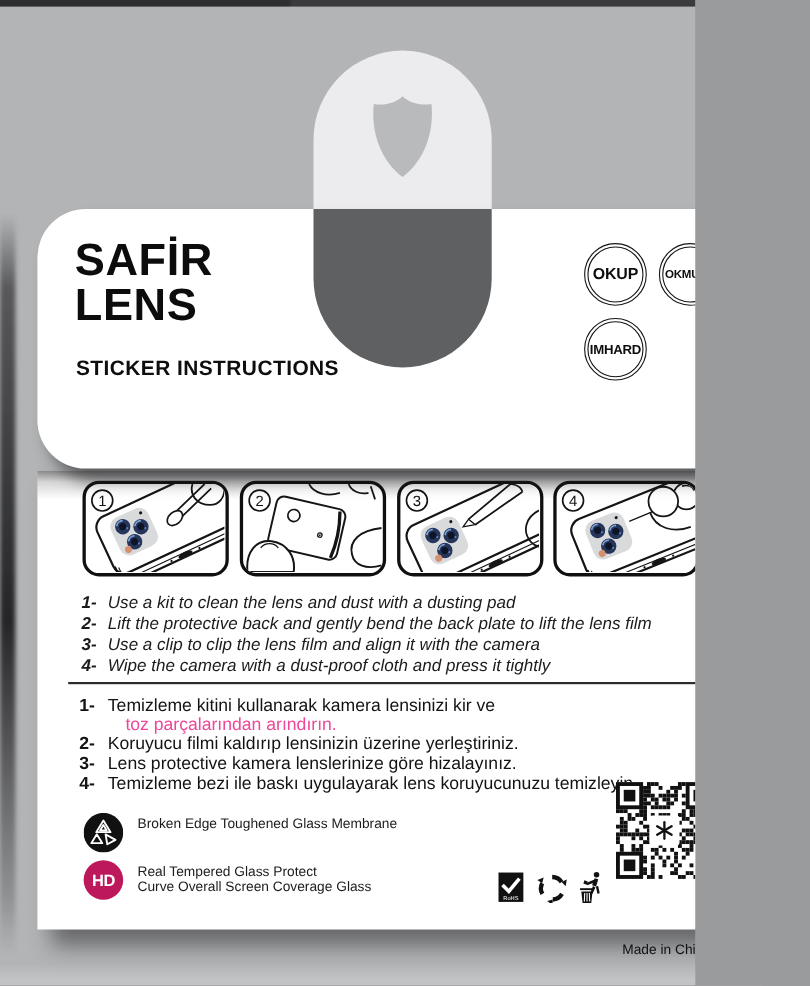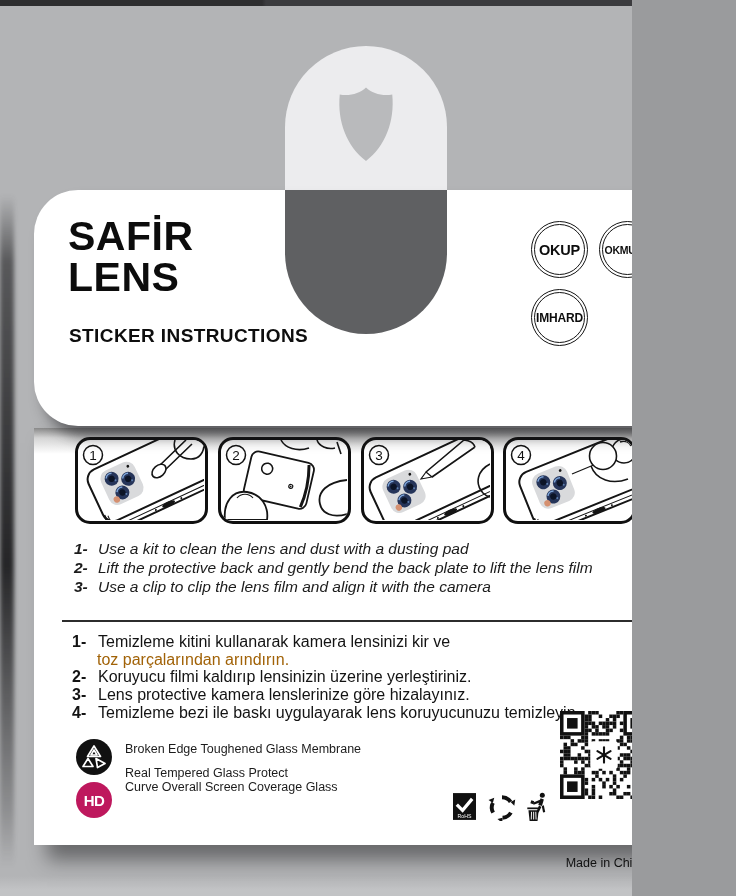--- a/index.html
+++ b/index.html
@@ -43,21 +43,21 @@
   .frame{position:absolute;top:9px;width:133px;height:87px;border:3.5px solid #101010;
          border-radius:15px;background:#fff;box-sizing:border-box;overflow:hidden;}
   .frame svg{display:block;}
   .f1{left:41px;} .f2{left:184px;} .f3{left:327px;} .f4{left:469px;}
   .en-row{position:absolute;left:40px;white-space:nowrap;font-style:italic;
           font-size:15.5px;color:#1b1b1b;}
   .en-row .n{display:inline-block;width:24px;font-weight:700;}
   .divider{position:absolute;left:28px;top:192px;width:620px;height:2px;background:#2c2c2c;}
   .tr-row{position:absolute;left:38px;white-space:nowrap;font-size:16px;color:#131313;}
   .tr-row .n{display:inline-block;width:26px;font-weight:700;}
-  .tr-cont{position:absolute;left:63px;white-space:nowrap;font-size:16px;color:#a16207;}
+  .tr-cont{position:absolute;left:80px;white-space:nowrap;font-size:16px;color:#ec4899;}
   .feat-icon{position:absolute;left:42px;width:36px;height:36px;}
   .hd-circle{border-radius:50%;background:#be185d;color:#fff;display:flex;align-items:center;
           justify-content:center;font-weight:800;font-size:15px;letter-spacing:-.5px;}
   .feat-text{position:absolute;left:91px;font-size:12.5px;line-height:13.5px;color:#1c1c1c;}
   .cert{position:absolute;display:block;}
   .made-in{position:absolute;left:524px;top:380px;width:96px;text-align:center;
           font-size:12.5px;color:#111;margin-top:48px;}
   .qr{position:absolute;left:526px;top:283px;width:88px;height:88px;}
 </style>
 </head>
@@ -181,20 +181,21 @@
           <path d="M114,2 C119,0 124,2 125,6"></path>
         </g>
         <circle cx="15" cy="15" r="9.5" fill="#fff" stroke="#131313" stroke-width="1.5"></circle>
         <text x="15" y="20" font-size="13.5" text-anchor="middle" fill="#131313">4</text>
       </svg>
     </div>
 
     <div class="en-row" style="top:112px"><span class="n">1-</span><span>Use a kit to clean the lens and dust with a dusting pad</span></div>
     <div class="en-row" style="top:131px"><span class="n">2-</span><span>Lift the protective back and gently bend the back plate to lift the lens film</span></div>
     <div class="en-row" style="top:150px"><span class="n">3-</span><span>Use a clip to clip the lens film and align it with the camera</span></div>
+    <div class="en-row" style="top:169px"><span class="n">4-</span><span>Wipe the camera with a dust-proof cloth and press it tightly</span></div>
 
     <div class="divider"></div>
 
     <div class="tr-row" style="top:205px"><span class="n">1-</span><span>Temizleme kitini kullanarak kamera lensinizi kir ve</span></div>
     <div class="tr-cont" style="top:223px">toz parçalarından arındırın.</div>
     <div class="tr-row" style="top:240px"><span class="n">2-</span><span>Koruyucu filmi kaldırıp lensinizin üzerine yerleştiriniz.</span></div>
     <div class="tr-row" style="top:258px"><span class="n">3-</span><span>Lens protective kamera lenslerinize göre hizalayınız.</span></div>
     <div class="tr-row" style="top:276px"><span class="n">4-</span><span>Temizleme bezi ile baskı uygulayarak lens koruyucunuzu temizleyin.</span></div>
 
     <svg class="feat-icon" style="top:311px" viewBox="0 0 36 36">
@@ -206,21 +207,21 @@
         <path d="M20,19.5 L29,24.5 L21.5,28.5 Z"></path>
       </g>
     </svg>
     <div class="feat-text" style="top:315px">
       <div>Broken Edge Toughened Glass Membrane</div>
     </div>
 
     <div class="feat-icon hd-circle" style="top:354px">
         <span>HD</span>
       </div>
-    <div class="feat-text" style="top:339px">
+    <div class="feat-text" style="top:358px">
       <div>Real Tempered Glass Protect</div>
       <div>Curve Overall Screen Coverage Glass</div>
     </div>
 
     <svg class="cert" style="left:419px;top:365px" width="23" height="27" viewBox="0 0 24 28">
       <rect width="24" height="28" fill="#111"></rect>
       <path d="M4,12 L10,18 L20,6" stroke="#fff" stroke-width="3.4" fill="none"></path>
       <text x="12" y="26" font-size="5.4" fill="#fff" text-anchor="middle">RoHS</text>
     </svg>
 

